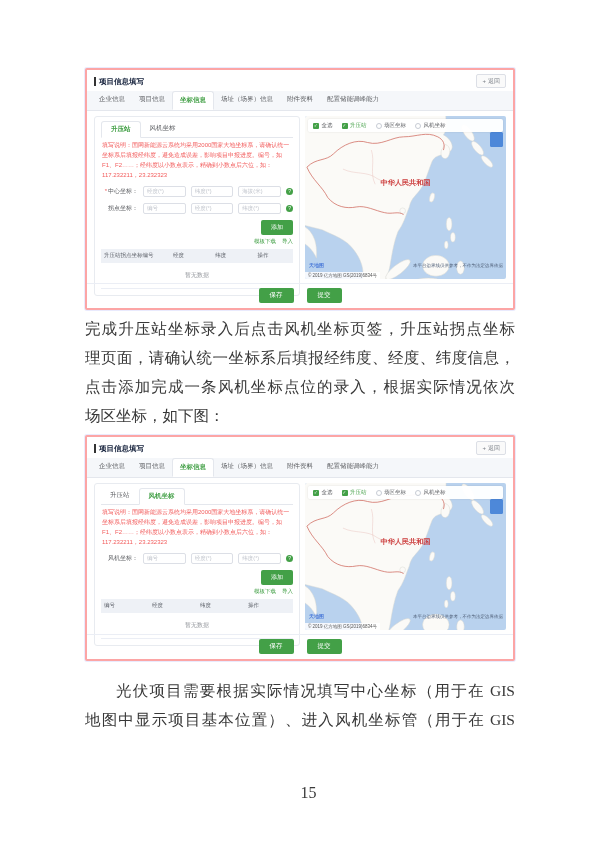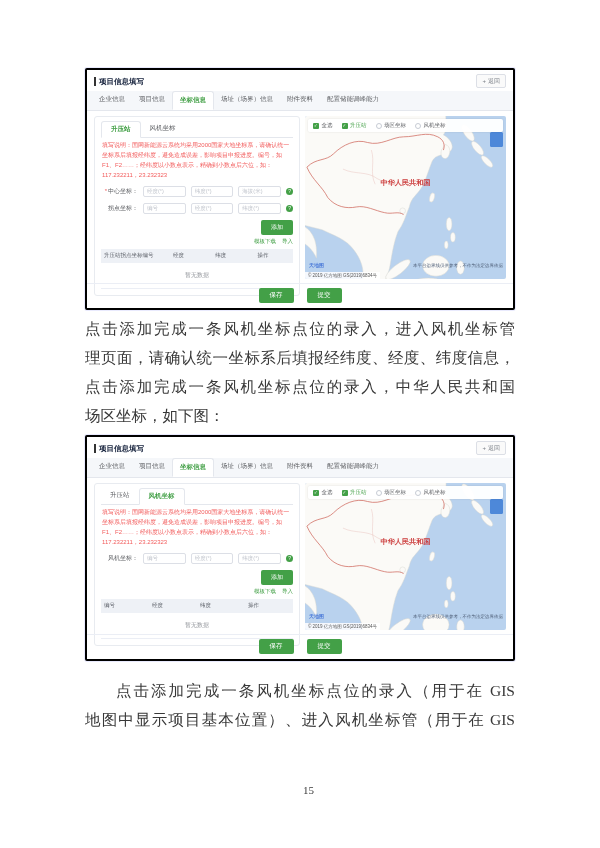--- a/index.html
+++ b/index.html
@@ -3,21 +3,21 @@
 <meta charset="utf-8">
 <style>
   html,body{margin:0;padding:0;}
   body{
     width:600px;height:848px;position:relative;background:#ffffff;
     font-family:"Liberation Sans",sans-serif;overflow:hidden;
   }
   
   .shot-card{
     position:absolute;left:85px;width:430px;background:#fff;
-    border:2px solid #000000;border-radius:2px;box-sizing:border-box;
+    border:2px solid #fca5a5;border-radius:2px;box-sizing:border-box;
     display:flex;flex-direction:column;box-shadow:0 0 0 1px rgba(106,112,240,.15);
   }
   #card1{top:68px;height:242px;}
   #card2{top:435px;height:226px;}
   .card-header{display:flex;justify-content:space-between;align-items:center;padding:4px 7px 3px;}
   .card-title{font-size:7.5px;font-weight:bold;color:#17233d;border-left:2px solid #333;padding-left:3px;line-height:9px;}
   .back-btn{font-size:6px;color:#7a7f87;border:1px solid #dcdfe6;border-radius:2px;padding:1.5px 5px;background:#fafafa;display:flex;gap:2px;align-items:center;}
   .tabbar{display:flex;background:#f5f7fa;border-bottom:1px solid #e4e7ed;padding:0 5px;}
   .tab{font-size:6.5px;color:#606266;padding:4px 7px;white-space:nowrap;}
   .tab.active{color:#43a047;background:#fff;font-weight:bold;border:1px solid #e4e7ed;border-bottom:1px solid #fff;border-radius:3px 3px 0 0;}
@@ -55,21 +55,21 @@
   .map-ctrl{position:absolute;right:3px;top:16px;width:13px;height:15px;background:#3a7bd5;border-radius:1.5px;opacity:.85;z-index:1;}
   .card-footer{border-top:1px solid #ebeef5;padding:4px 0 5px;display:flex;justify-content:center;gap:13px;}
   .btn-green{background:#43a047;color:#fff;font-size:6.5px;padding:3px 11px;border-radius:2px;border:none;font-family:inherit;}
   
   .para{position:absolute;left:85px;width:430px;font-family:"Liberation Serif",serif;font-size:15.5px;color:#383838;}
   #para1{top:314px;}
   #para2{top:676px;}
   .pline{line-height:29px;text-align:justify;text-align-last:justify;white-space:nowrap;}
   .pline.lastline{text-align-last:left;}
   .pline.indent{padding-left:31px;}
-  .page-num{position:absolute;left:17px;right:0;top:784px;text-align:center;font-size:11px;color:#3a3a3a;font-family:"Liberation Serif",serif;}
+  .page-num{position:absolute;left:17px;right:0;top:784px;text-align:center;font-size:16px;color:#3a3a3a;font-family:"Liberation Serif",serif;}
 </style>
 </head>
 <body>
 
 <svg width="0" height="0" style="position:absolute">
   <symbol id="asiaMap" viewBox="0 0 212 180" preserveAspectRatio="xMidYMid slice">
     <rect width="212" height="180" fill="#b9d2ee"></rect>
     <path d="M-6,-6 H150 C146,6 152,16 146,24 C154,28 159,38 152,42 C146,46 138,44 134,52 C130,62 128,70 124,78 C118,88 112,90 110,100 C106,110 104,118 98,126 C94,136 92,148 90,160 C89,168 86,174 84,180 H60 C64,166 58,154 52,146 C44,134 30,130 18,124 L-6,118 Z" fill="#fbfaf7" stroke="#d8d8d3" stroke-width="0.5"></path>
     <path d="M-6,118 C6,122 14,134 12,154 C8,144 0,138 -6,136 Z" fill="#fbfaf7" stroke="#d8d8d3" stroke-width="0.5"></path>
     <path d="M148,34 c6,2 6,10 2,14 c-4,3 -8,-2 -6,-8 z" fill="#fbfaf7" stroke="#d8d8d3" stroke-width="0.5"></path>
@@ -193,23 +193,23 @@
       <div class="map-note">本平台边界线仅供参考，不作为法定边界依据</div>
     </div>
   </div>
   <div class="card-footer">
     <button class="btn-green">保存</button>
     <button class="btn-green">提交</button>
   </div>
 </div>
 
 <div class="para" id="para1">
-  <div class="pline">点击添加完成一条风机坐标点位的录入，进入风机坐标管</div>
+  <div class="pline">完成升压站坐标录入后点击风机坐标页签，升压站拐点坐标</div>
   <div class="pline">理页面，请确认统一坐标系后填报经纬度、经度、纬度信息，</div>
-  <div class="pline">点击添加完成一条风机坐标点位的录入，中华人民共和国</div>
+  <div class="pline">点击添加完成一条风机坐标点位的录入，根据实际情况依次</div>
   <div class="pline lastline">场区坐标，如下图：</div>
 </div>
 
 <div class="shot-card" id="card2">
   <div class="card-header">
     <div class="card-title">项目信息填写</div>
     <div class="back-btn">
         <span>+</span>
         <span>返回</span>
       </div>
@@ -293,17 +293,17 @@
       <div class="map-note">本平台边界线仅供参考，不作为法定边界依据</div>
     </div>
   </div>
   <div class="card-footer">
     <button class="btn-green">保存</button>
     <button class="btn-green">提交</button>
   </div>
 </div>
 
 <div class="para" id="para2">
-  <div class="pline indent">点击添加完成一条风机坐标点位的录入（用于在 GIS</div>
+  <div class="pline indent">光伏项目需要根据实际情况填写中心坐标（用于在 GIS</div>
   <div class="pline">地图中显示项目基本位置）、进入风机坐标管（用于在 GIS</div>
 </div>
 
 <div class="page-num">15</div>
 
 </body></html>

